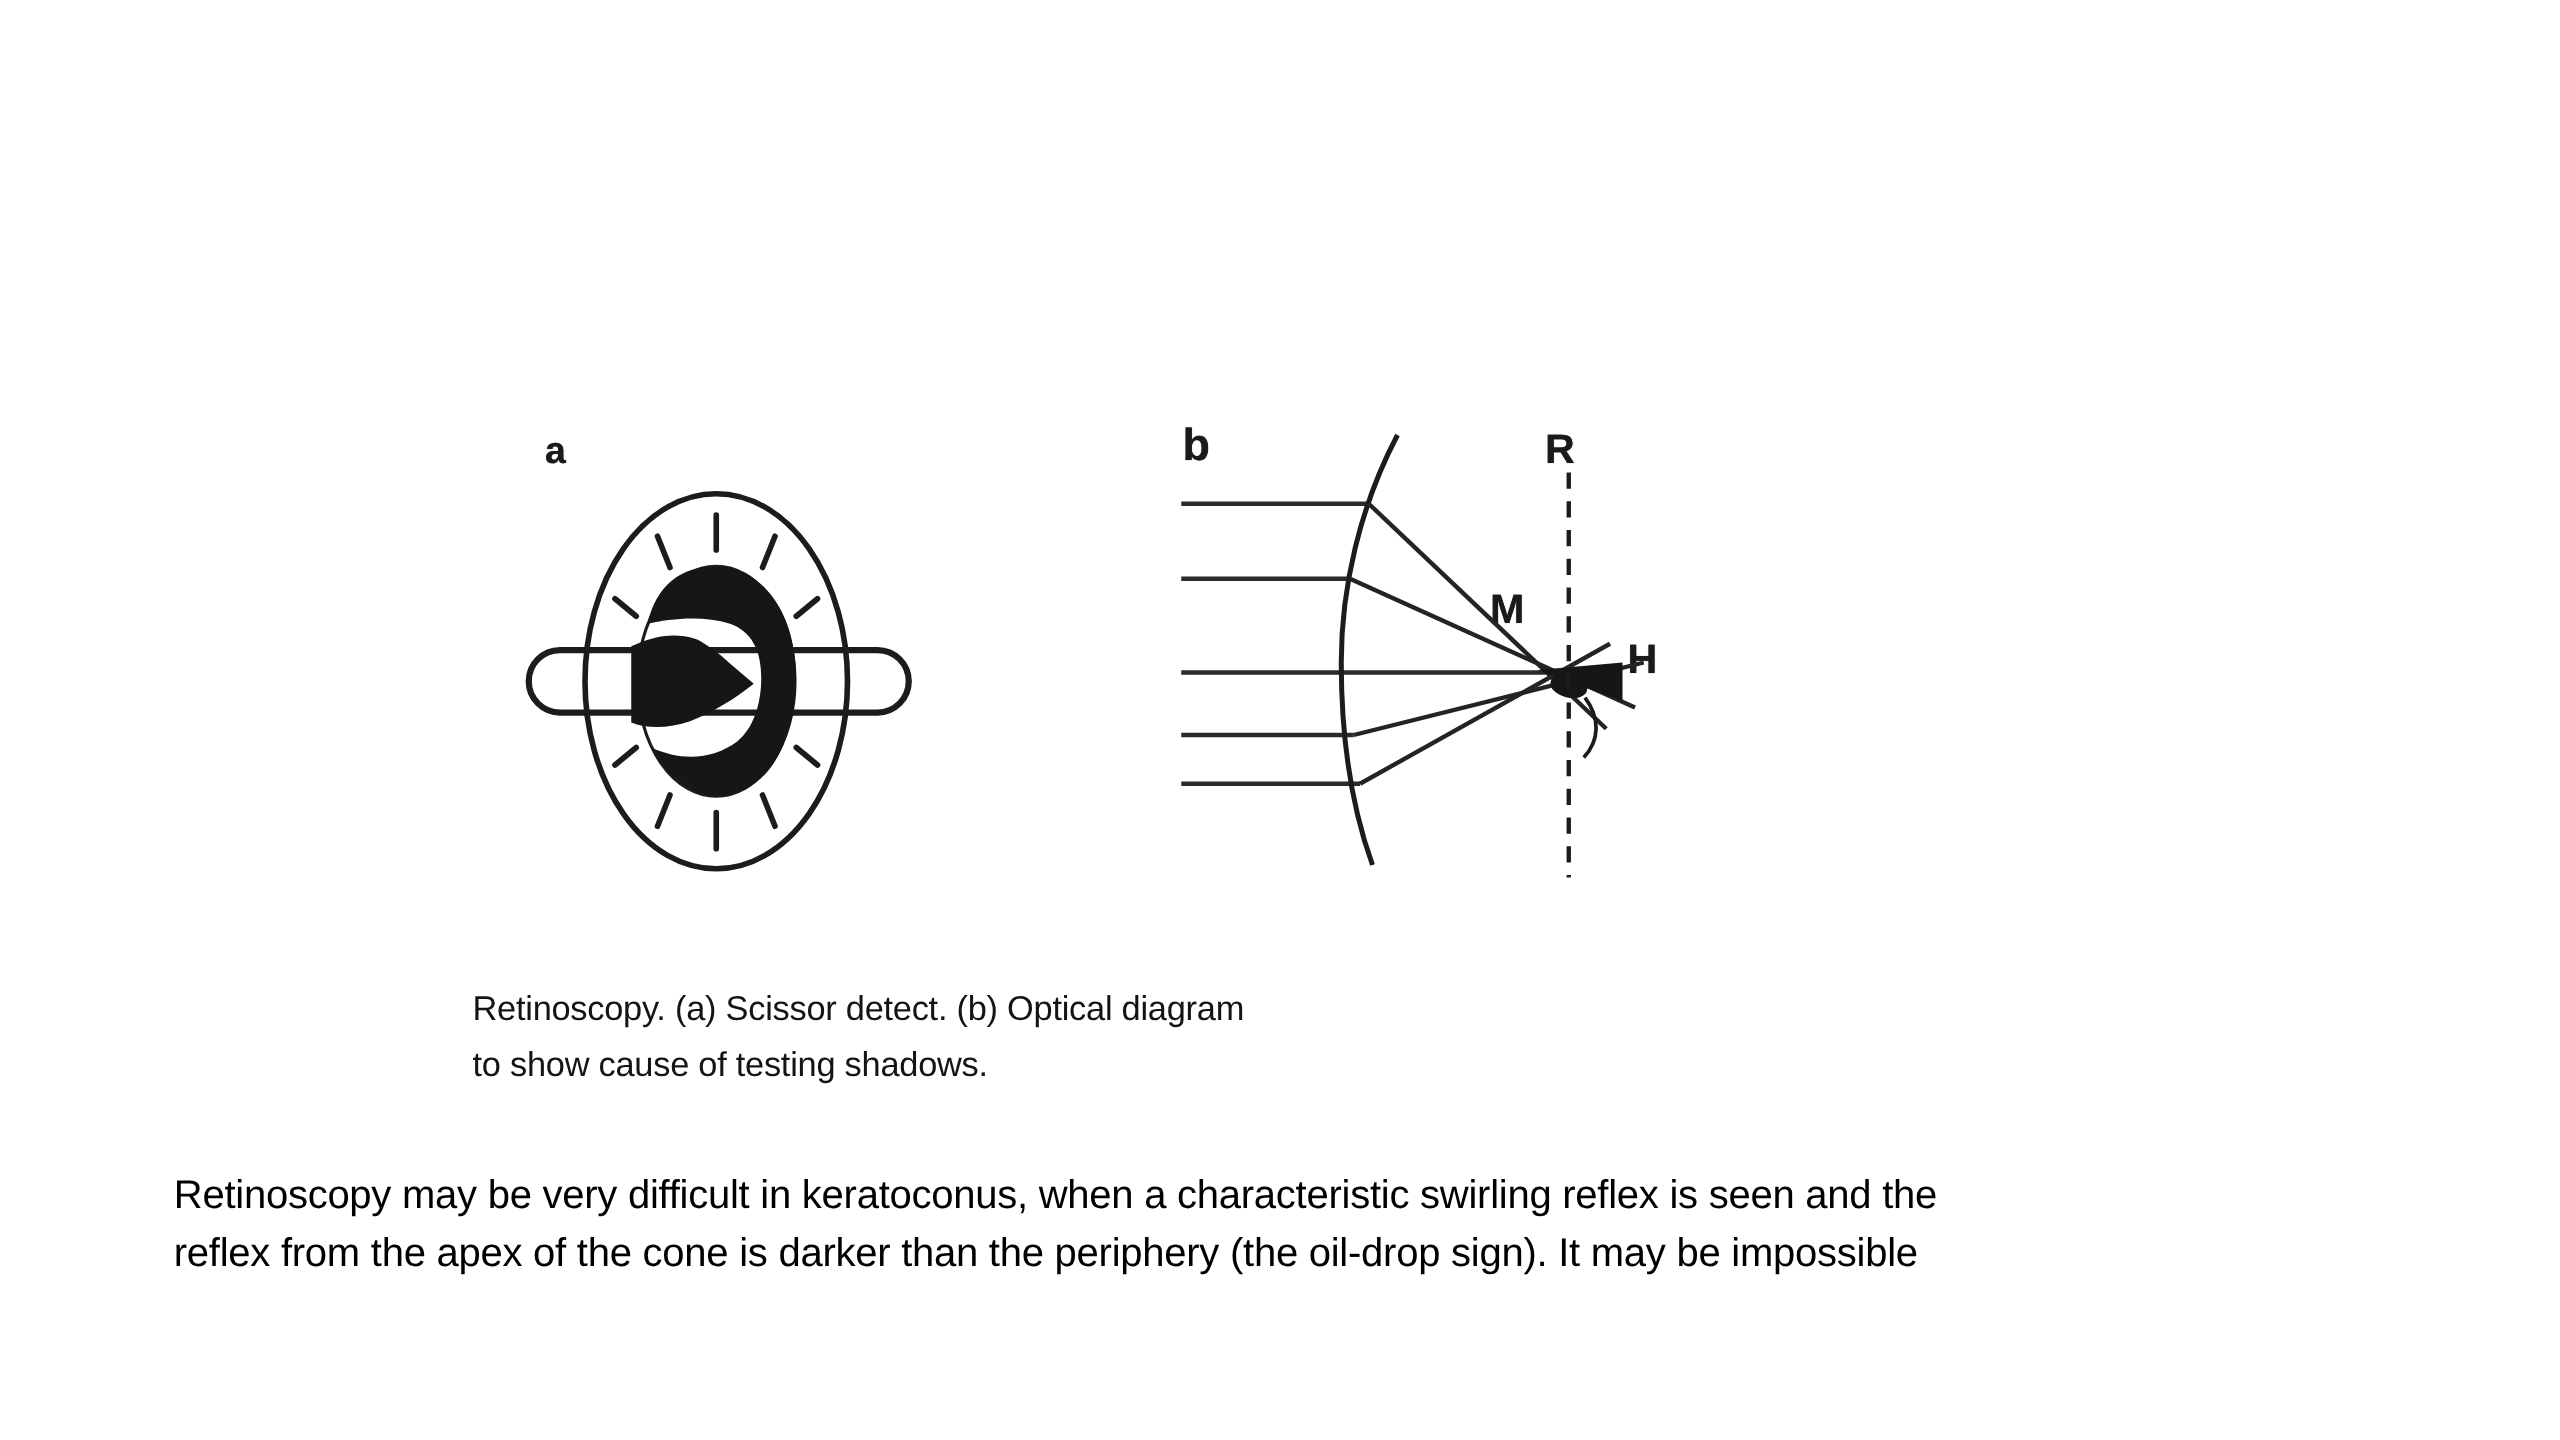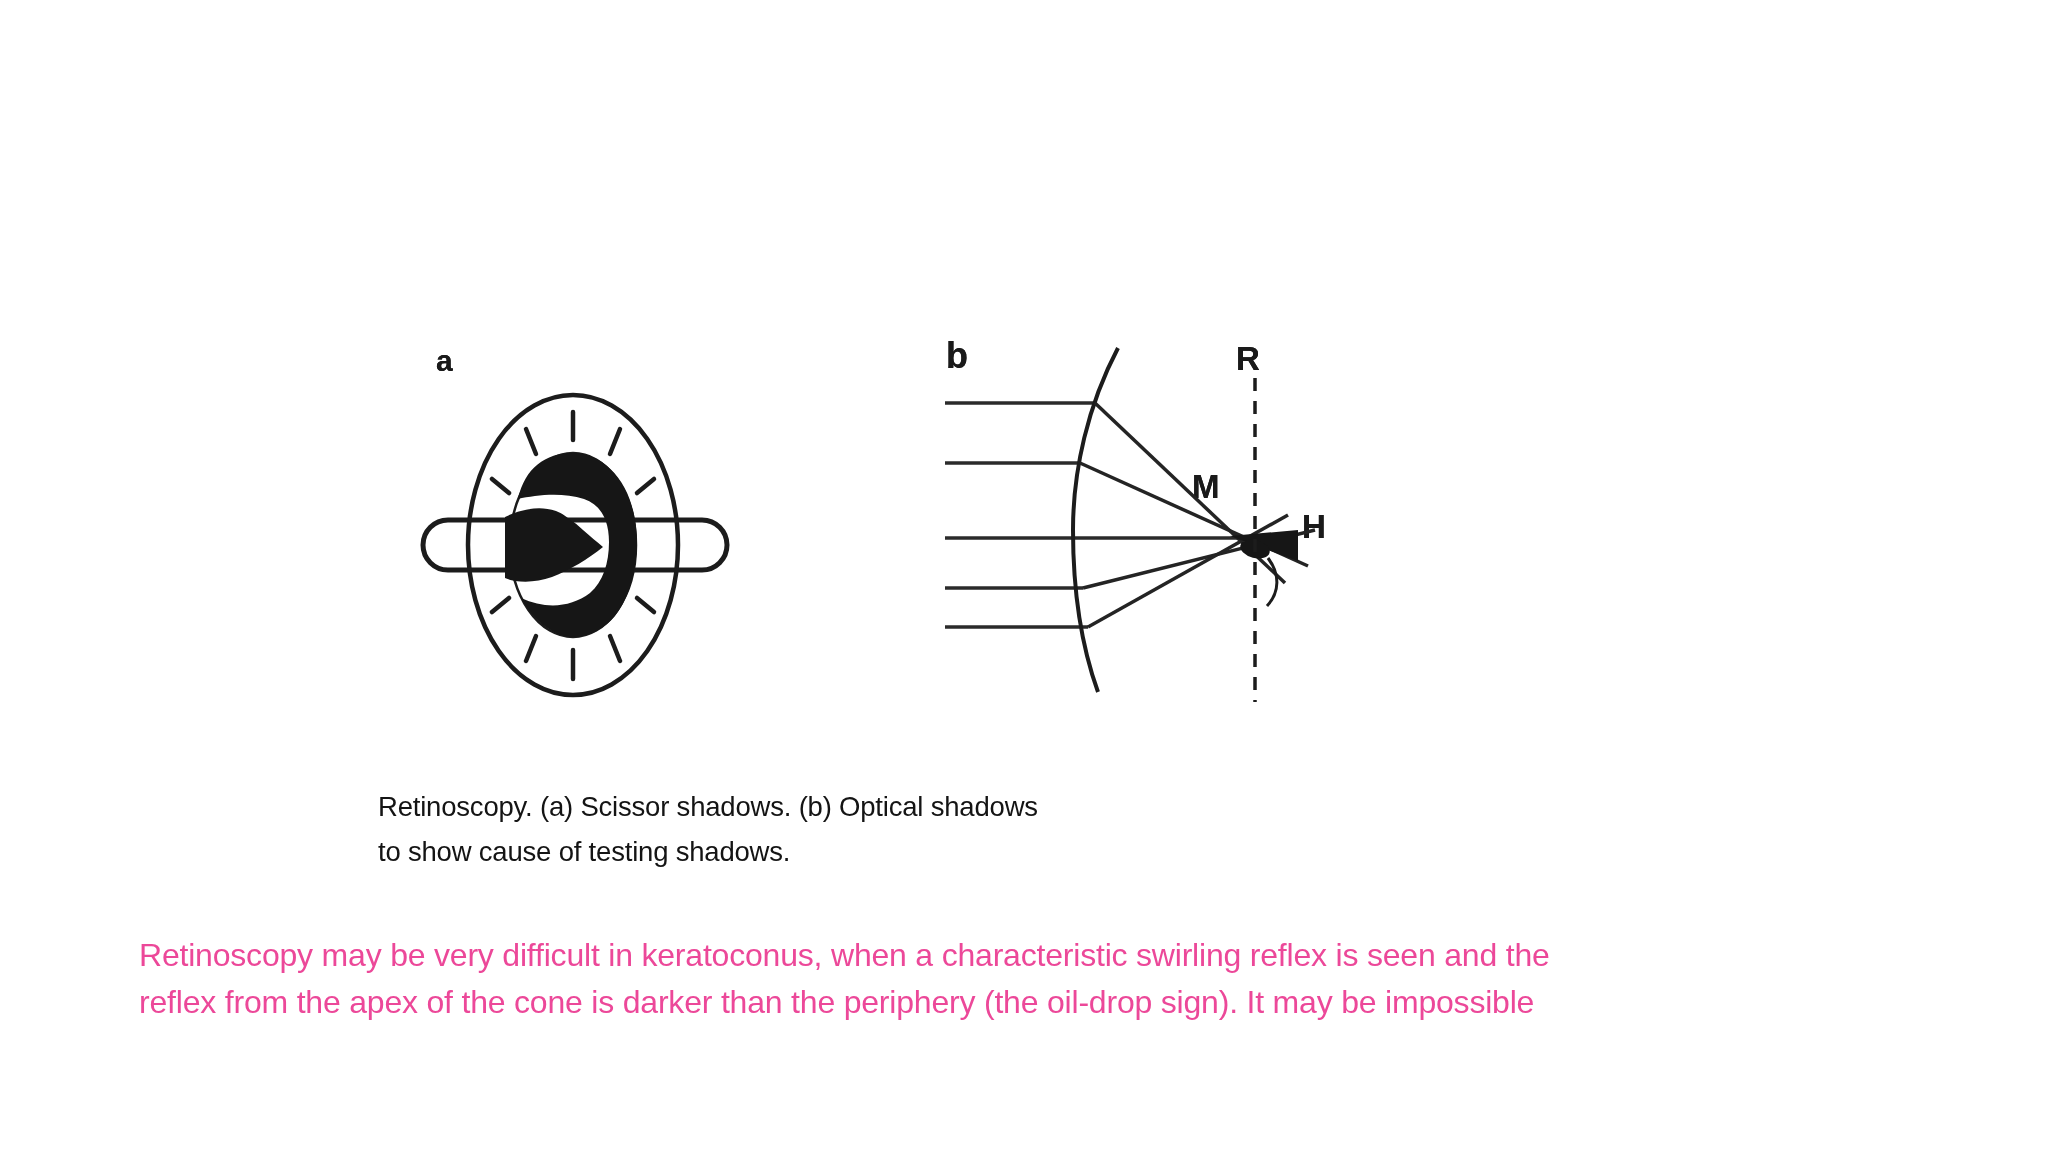--- a/index.html
+++ b/index.html
@@ -26,21 +26,21 @@
   #diagram-b{position:absolute;left:930px;top:330px;}
   .scan{filter:blur(0.35px);}
   #caption{
     position:absolute;left:378px;top:784px;
     font-size:27.5px;line-height:45px;letter-spacing:-0.2px;
     color:#141414;
   }
   #paragraph{
     position:absolute;left:139px;top:932px;
     font-size:32px;line-height:47px;letter-spacing:-0.2px;
-    color:#ec4899;
+    color:#000000;
   }
   .ink-stroke{stroke:#1c1c1c;fill:none;}
   .ink-fill{fill:#161616;stroke:none;}
 </style>
 </head>
 <body>
 
 <div class="fig-label" id="label-a">a</div>
 
 <svg id="diagram-a" class="scan" width="320" height="360" viewBox="0 0 320 360">
@@ -110,20 +110,20 @@
 
   <path class="ink-stroke" stroke-width="3" d="M 338 228 C 350 244, 350 262, 337 276"></path>
 
   <polygon points="300,206 368,200 368,231" class="ink-fill"></polygon>
   <ellipse cx="325" cy="219" rx="15" ry="9" class="ink-fill" transform="rotate(14 325 219)"></ellipse>
 
   <line x1="325" y1="48" x2="325" y2="372" stroke="#1c1c1c" stroke-width="3.5" stroke-dasharray="13 10"></line>
 </svg>
 
 <div id="caption">
-  <div>Retinoscopy. (a) Scissor shadows. (b) Optical shadows</div>
+  <div>Retinoscopy. (a) Scissor detect. (b) Optical diagram</div>
   <div>to show cause of testing shadows.</div>
 </div>
 
 <div id="paragraph">
   <div>Retinoscopy may be very difficult in keratoconus, when a characteristic swirling reflex is seen and the</div>
   <div>reflex from the apex of the cone is darker than the periphery (the oil-drop sign). It may be impossible</div>
 </div>
 
 </body></html>

